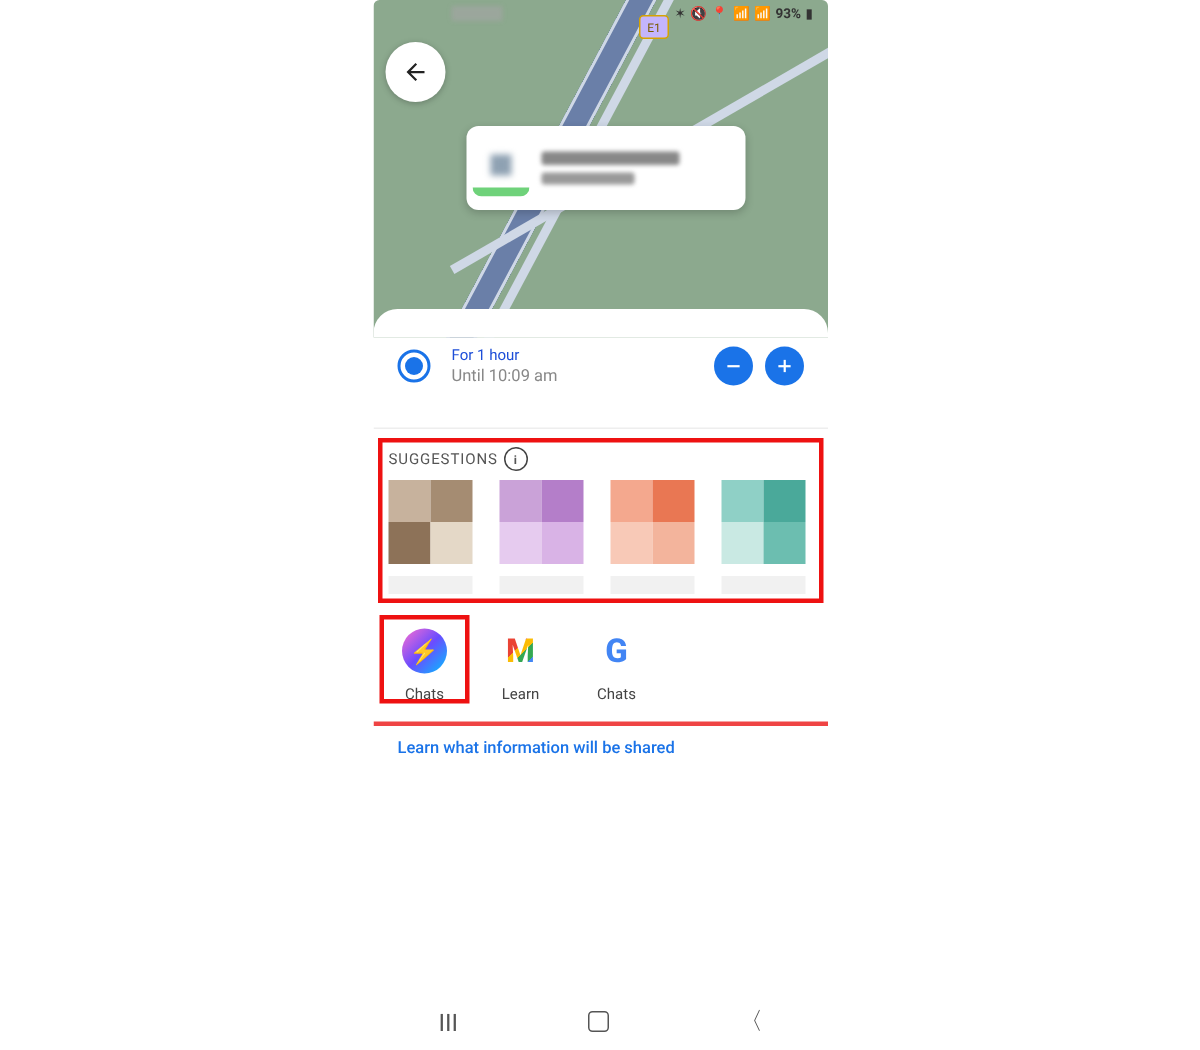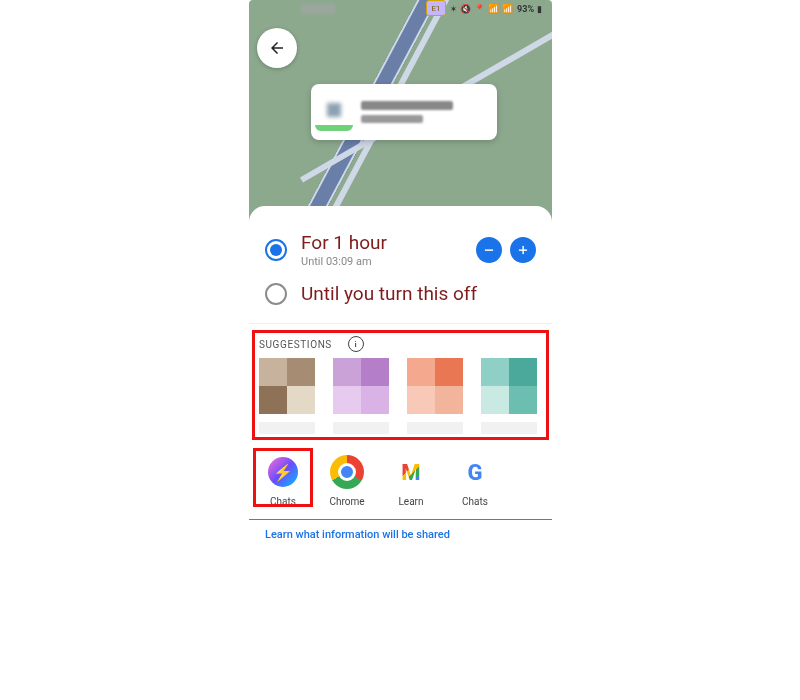--- a/index.html
+++ b/index.html
@@ -3,21 +3,21 @@
 <meta charset="utf-8">
 <style>
   html,body{margin:0;padding:0;font-family:-apple-system,BlinkMacSystemFont,"Segoe UI",Roboto,Arial,sans-serif;background:#fff;color:#222}
   .stage{width:800px;height:700px;margin:0 auto;position:relative;background:#fff}
   .phone{position:absolute;left:249px;top:0;width:303px;height:700px;background:#fff;overflow:hidden}
   
   .map{position:relative;height:225px;background:#8ca98e;overflow:hidden;border-top-left-radius:4px;border-top-right-radius:4px}
   .road-main{position:absolute;width:18px;height:400px;background:#6a7fa8;left:95px;top:-60px;transform:rotate(28deg);box-shadow:0 0 0 2px #cfd8e6 inset}
   .road-narrow{position:absolute;width:6px;height:320px;background:#cfd8e6;left:130px;top:-40px;transform:rotate(28deg)}
   .road-curve{position:absolute;width:6px;height:320px;background:#cfd8e6;left:188px;top:-60px;transform:rotate(60deg)}
-  .tag{position:absolute;right:106px;top:0;width:18px;height:14px;background:#c4b5fd;border:1px solid #d6a300;border-radius:3px;font-size:8px;display:flex;align-items:center;justify-content:center;color:#7a5b00}
+  .tag{position:absolute;right:106px;top:10px;width:18px;height:14px;background:#c4b5fd;border:1px solid #d6a300;border-radius:3px;font-size:8px;display:flex;align-items:center;justify-content:center;color:#7a5b00}
   .status{position:absolute;top:4px;right:10px;font-size:9px;color:#333;display:flex;gap:3px;align-items:center}
   .status .pct{font-weight:700}
   .blur-left{position:absolute;left:52px;top:4px;width:34px;height:10px;background:#9fa6a0;filter:blur(1.3px);opacity:.8}
   .back{position:absolute;left:8px;top:28px;width:40px;height:40px;border-radius:50%;background:#fff;display:flex;align-items:center;justify-content:center;box-shadow:0 1px 4px rgba(0,0,0,.25)}
   .back svg{width:18px;height:18px}
   .info-card{position:absolute;left:62px;top:84px;width:178px;height:48px;background:#fff;border-radius:8px;box-shadow:0 2px 6px rgba(0,0,0,.2);display:flex;align-items:center;padding:4px}
   .info-card .thumb{width:38px;height:38px;border-radius:6px;position:relative;overflow:hidden}
   .info-card .thumb .px{position:absolute;width:14px;height:14px;background:#8ea1b2;left:12px;top:10px;filter:blur(2px)}
   .info-card .thumb .bar{position:absolute;left:0;bottom:0;right:0;height:6px;background:#6fd27a}
   .info-card .txt{margin-left:8px;flex:1}
@@ -26,41 +26,41 @@
   .sheet-cap{position:absolute;bottom:-1px;left:0;right:0;height:20px;background:#fff;border-top-left-radius:16px;border-top-right-radius:16px}
   
   .section{padding:6px 16px}
   .share-title{font-size:14px;font-weight:500;display:flex;align-items:center;gap:6px;margin:2px 0 12px}
   .q{width:14px;height:14px;border:1.5px solid #555;border-radius:50%;font-size:9px;display:flex;align-items:center;justify-content:center}
   .opt{display:flex;align-items:center;margin-bottom:14px}
   .radio{width:18px;height:18px;border-radius:50%;border:2px solid #8c8c8c;margin-right:14px;position:relative;flex-shrink:0}
   .radio.sel{border-color:#1a73e8}
   .radio.sel::after{content:"";position:absolute;left:3px;top:3px;right:3px;bottom:3px;background:#1a73e8;border-radius:50%}
   .opt .lbls{flex:1}
-  .opt .main{font-size:19px;color:#7f1d1d}
+  .opt .main{font-size:10px;color:#1d4ed8}
   .opt .sub{font-size:11px;color:#888;margin-top:1px}
   .circbtn{width:26px;height:26px;border-radius:50%;background:#1a73e8;color:#fff;display:flex;align-items:center;justify-content:center;margin-left:8px}
   hr.sep{border:none;border-top:1px solid #eee;margin:8px 0 0}
   
   .sugg{margin:6px 0 6px;padding:6px 2px 6px 10px;position:relative}
   .red-box{position:absolute;left:3px;right:3px;top:0;bottom:0;border:3px solid #e11}
-  .sugg-title{font-size:10px;letter-spacing:.6px;color:#555;display:flex;align-items:center;gap:16px;margin-bottom:6px}
+  .sugg-title{font-size:10px;letter-spacing:.6px;color:#555;display:flex;align-items:center;gap:4px;margin-bottom:6px}
   .info-ic{width:14px;height:14px;border:1.5px solid #444;border-radius:50%;display:flex;align-items:center;justify-content:center;font-size:8px;font-weight:700}
   .sugg-row{display:flex;gap:18px}
   .sugg-item{width:56px}
   .sugg-av{width:56px;height:56px;position:relative}
   .sugg-av span{position:absolute;width:50%;height:50%}
   .sugg-name{height:12px;margin-top:8px;background:#f1f1f1}
   
   .apps{display:flex;gap:16px;padding:8px 2px 6px 10px;overflow:hidden}
   .app{display:flex;flex-direction:column;align-items:center;width:48px;position:relative}
   .app .ic{width:36px;height:36px;border-radius:50%;display:flex;align-items:center;justify-content:center}
   .app-lbl{font-size:10px;margin-top:6px;color:#444;white-space:nowrap}
   .red-box2{position:absolute;left:-6px;top:-6px;right:-6px;bottom:0;border:3px solid #e11}
-  .learn{font-size:11px;color:#1a73e8;font-weight:500;padding:8px 16px 2px;border-top:1px solid #ef4444;margin-top:6px}
+  .learn{font-size:11px;color:#1a73e8;font-weight:500;padding:8px 16px 2px;border-top:3px solid #ef4444;margin-top:6px}
   
   .nav{position:absolute;bottom:6px;left:0;right:0;height:26px;display:flex;align-items:center;justify-content:space-around;color:#555}
   .nav .b{font-size:16px}
   .nav .sq{width:12px;height:12px;border:1.6px solid #555;border-radius:3px}
   
   .chrome{position:relative;width:34px;height:34px;border-radius:50%;background:conic-gradient(#ea4335 0 120deg,#34a853 120deg 240deg,#fbbc05 240deg 360deg)}
   .chrome::after{content:"";position:absolute;left:8px;top:8px;right:8px;bottom:8px;background:#4285f4;border:3px solid #fff;border-radius:50%}
   .gmail{font-weight:800;font-size:22px;background:linear-gradient(135deg,#ea4335 0 40%,#fbbc05 40% 55%,#34a853 55% 75%,#4285f4 75%);-webkit-background-clip:text;background-clip:text;color:transparent}
   .gico{font-weight:800;font-size:22px}
   .gico span:nth-child(1){color:#4285f4}.gico span:nth-child(2){color:#ea4335}.gico span:nth-child(3){color:#fbbc05}.gico span:nth-child(4){color:#34a853}
@@ -104,40 +104,34 @@
       </div>
     </div>
     <div class="sheet-cap"></div>
   </div>
 
   <div class="section">
     <div class="opt">
       <div class="radio sel"></div>
       <div class="lbls">
         <div class="main">For 1 hour</div>
-        <div class="sub">Until 03:09 am</div>
+        <div class="sub">Until 10:09 am</div>
       </div>
       <div class="circbtn">
             <svg width="14" height="14" viewBox="0 0 24 24">
               <rect x="5" y="11" width="14" height="2.5" fill="#fff"></rect>
             </svg>
           </div>
       <div class="circbtn">
             <svg width="14" height="14" viewBox="0 0 24 24">
               <rect x="5" y="11" width="14" height="2.5" fill="#fff"></rect>
               <rect x="11" y="5" width="2.5" height="14" fill="#fff"></rect>
             </svg>
           </div>
     </div>
-    <div class="opt" style="margin-bottom:4px">
-      <div class="radio"></div>
-      <div class="lbls">
-        <div class="main">Until you turn this off</div>
-      </div>
-    </div>
   </div>
   <hr class="sep">
 
   <div class="sugg">
     <div class="red-box"></div>
     <div class="sugg-title">
       <span>SUGGESTIONS</span>
       <span class="info-ic">i</span>
     </div>
     <div class="sugg-row">
@@ -183,35 +177,34 @@
   <div class="apps">
     <div class="app">
       <div class="red-box2"></div>
       <div class="ic messenger">
             <div class="msgr-in">⚡</div>
           </div>
       <div class="app-lbl">Chats</div>
     </div>
     <div class="app">
       <div class="ic">
-            <div class="chrome"></div>
-          </div>
-      <div class="app-lbl">Chrome</div>
-    </div>
-    <div class="app">
-      <div class="ic">
             <span class="gmail">M</span>
           </div>
       <div class="app-lbl">Learn</div>
     </div>
     <div class="app">
       <div class="ic gico">
             <span>G</span>
           </div>
       <div class="app-lbl">Chats</div>
     </div>
   </div>
 
   <div class="learn">Learn what information will be shared</div>
 
+  <div class="nav">
+    <span class="b">III</span>
+    <span class="sq"></span>
+    <span class="b">〈</span>
+  </div>
 
 </div>
 </div>
 
 </body></html>

